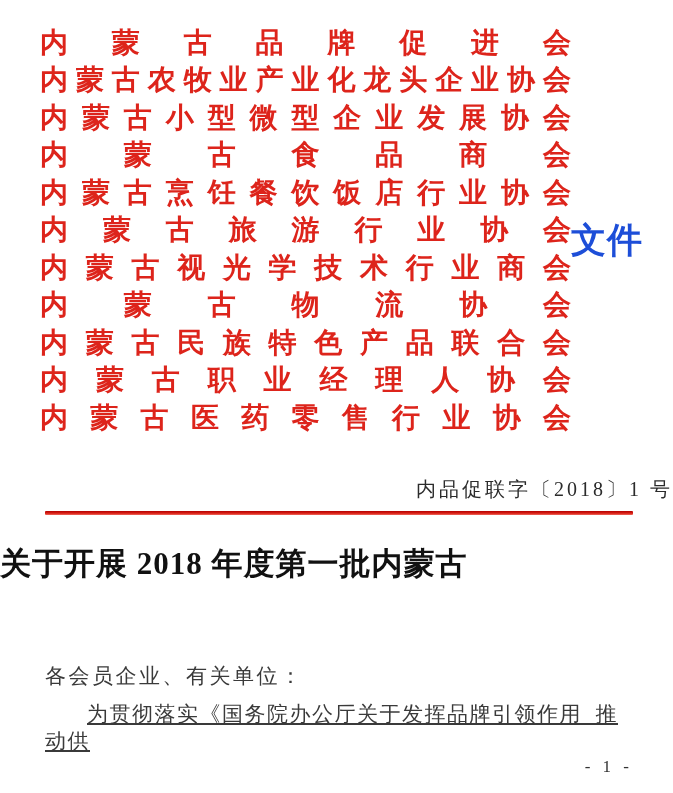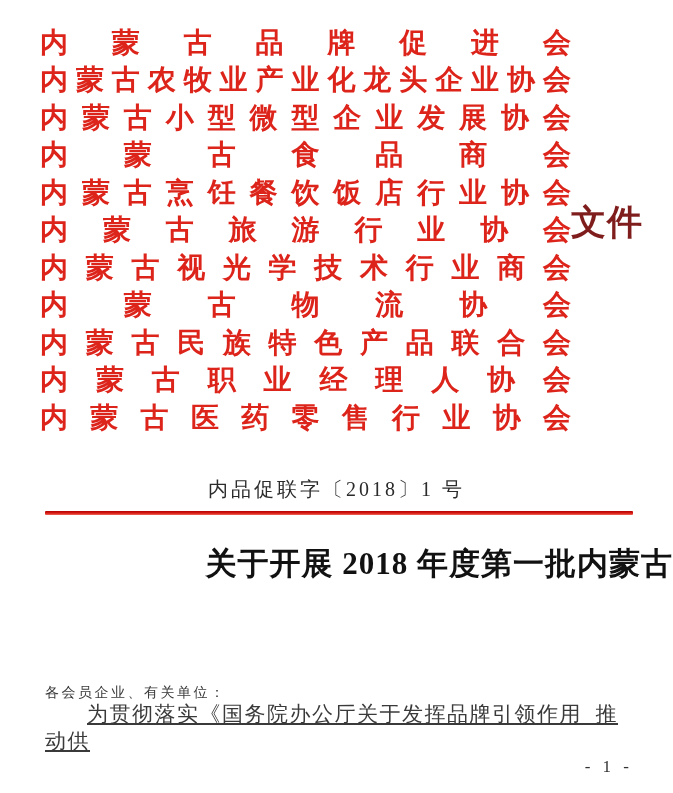--- a/index.html
+++ b/index.html
@@ -33,38 +33,38 @@
     font-size: 28px;
     font-weight: bold;
     line-height: 1;
     white-space: nowrap;
   }
   .org-line span { display: inline-block; }
 
   .doc-label {
     position: absolute;
     left: 571px;
-    top: 203px;
+    top: 221px;
     height: 38px;
     display: flex;
     align-items: center;
-    color: #7f1d1d;
+    color: #1d4ed8;
     font-size: 35px;
     font-weight: bold;
     letter-spacing: 1px;
     line-height: 1;
   }
 
   
   .doc-number {
     position: absolute;
     top: 477px;
     left: 0;
     width: 100%;
-    text-align: center;
+    text-align: right;
     color: #2b2b2b;
     font-size: 20px;
     letter-spacing: 3px;
     line-height: 1.2;
   }
 
   
   .red-rule {
     position: absolute;
     top: 511px;
@@ -74,36 +74,36 @@
     background: linear-gradient(to bottom, #b40000 0%, #d81e14 55%, #ef6a5e 100%);
     border-radius: 1px;
   }
 
   
   .doc-title {
     position: absolute;
     top: 545px;
     left: 0;
     width: 100%;
-    text-align: right;
+    text-align: left;
     color: #111111;
     font-weight: bold;
     font-size: 31px;
     line-height: 38px;
     letter-spacing: 1px;
   }
 
   
   .salutation {
     position: absolute;
-    top: 684px;
+    top: 663px;
     left: 45px;
     right: 40px;
     color: #3a3a3a;
-    font-size: 14px;
+    font-size: 21px;
     letter-spacing: 2.5px;
     line-height: 1.3;
   }
   .body-paragraph {
     position: absolute;
     top: 701px;
     left: 45px;
     right: 40px;
     color: #3a3a3a;
     font-size: 21px;

